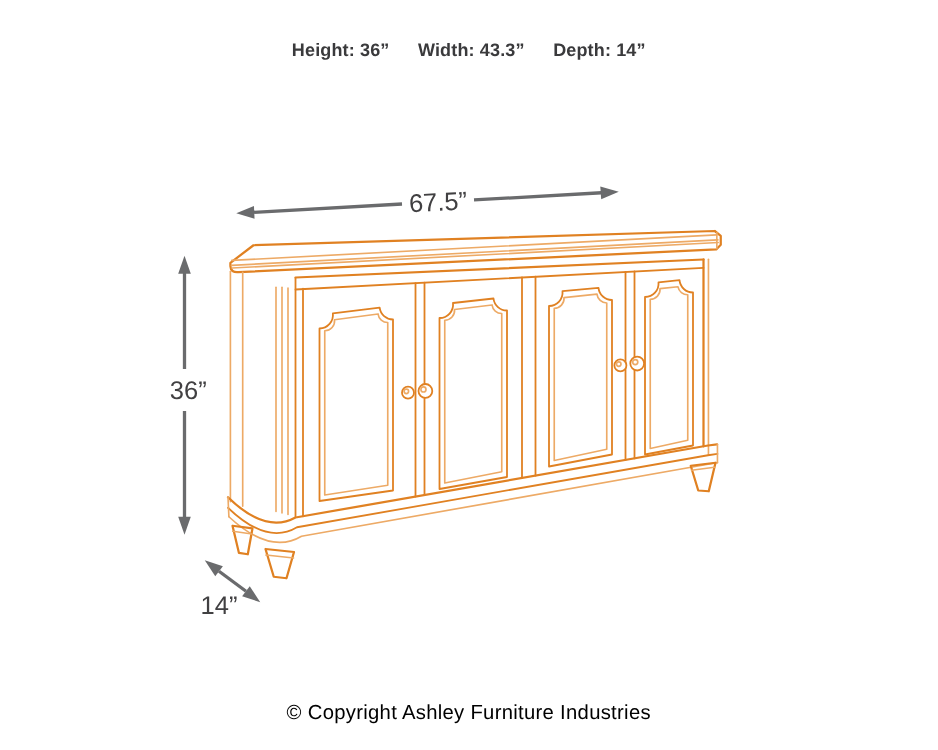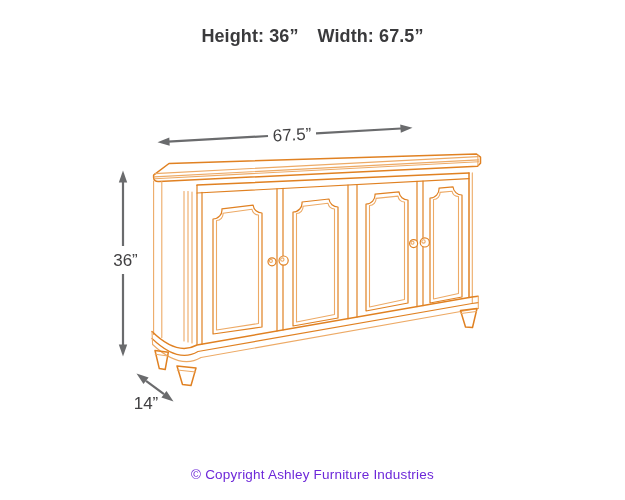--- a/index.html
+++ b/index.html
@@ -3,43 +3,44 @@
 <meta charset="utf-8">
 <style>
   html,body{margin:0;padding:0;background:#ffffff;}
   .stage{
     position:relative;width:625px;height:500px;background:#ffffff;overflow:hidden;
     font-family:"Liberation Sans", sans-serif;
   }
   .header-dims{
     position:absolute;top:26px;left:0;width:625px;
     display:flex;justify-content:center;gap:19px;
-    font-size:18px;font-weight:bold;color:#3a3a3c;letter-spacing:0.1px;
+    font-size:12px;font-weight:bold;color:#3a3a3c;letter-spacing:0.1px;
   }
   .diagram-svg{position:absolute;left:0;top:0;width:625px;height:500px;}
   .o-main{stroke:#e08122;fill:none;stroke-width:1.5;stroke-linecap:round;stroke-linejoin:round;}
   .o-med{stroke:#e08122;fill:none;stroke-width:1.2;stroke-linecap:round;stroke-linejoin:round;}
   .o-light{stroke:#edaa66;fill:none;stroke-width:1.1;stroke-linecap:round;stroke-linejoin:round;}
   .dim-line{stroke:#6a6b6d;stroke-width:2.2;fill:none;stroke-linecap:butt;}
   .dim-head{fill:#6a6b6d;stroke:none;}
   .dim-text{fill:#414042;font-family:"Liberation Sans",sans-serif;font-size:17px;}
   .knob{fill:#ffffff;}
   .footer-copy{
     position:absolute;bottom:18px;left:0;width:625px;text-align:center;
-    font-size:13.5px;color:#6d28d9;letter-spacing:0.2px;
+    font-size:13.5px;color:#000000;letter-spacing:0.2px;
   }
 </style>
 </head>
 <body>
 
 <div class="stage">
 
   <div class="header-dims">
     <span>Height: 36”</span>
-    <span>Width: 67.5”</span>
+    <span>Width: 43.3”</span>
+    <span>Depth: 14”</span>
   </div>
 
   <svg class="diagram-svg" viewBox="0 0 625 500">
 
     <g>
 
       <g>
         <path class="o-main" fill="#ffffff" d="M 169,163.5 L 476.5,154 L 480.5,157.2 L 480.5,163.2 L 477.5,166.3 L 159,181.4 Q 153.8,181.9 153.6,177.4 L 153.6,175.2 Z"></path>
         <path class="o-light" d="M 154.5,173.6 L 477.8,156.6"></path>
         <path class="o-light" d="M 154.3,176.9 L 478.6,159.9"></path>

